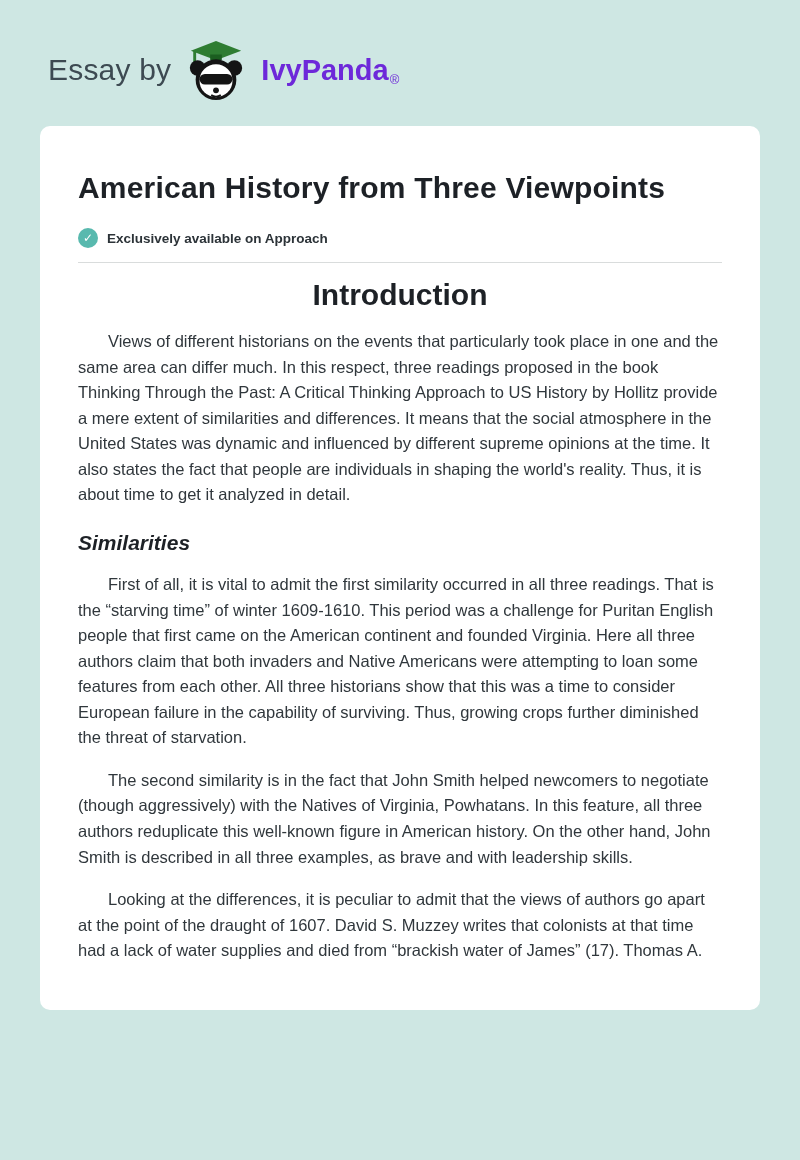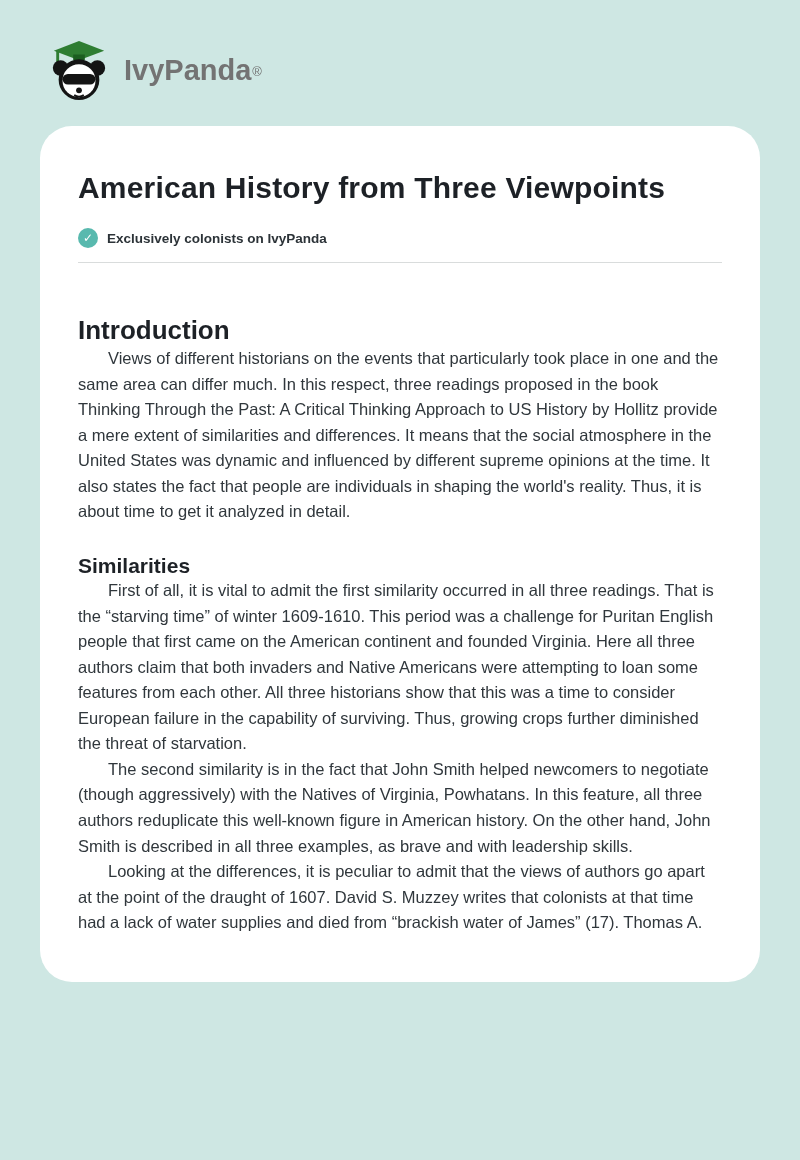--- a/index.html
+++ b/index.html
@@ -32,34 +32,34 @@
   .logo-wrap {
     width: 62px;
     height: 62px;
     display: flex;
     align-items: center;
     justify-content: center;
   }
   .brand {
     font-size: 29px;
     font-weight: 700;
-    color: #737373;
+    color: #6d28d9;
     display: flex;
-    align-items: center;
+    align-items: flex-end;
   }
   .brand sup {
     font-size: 13px;
     font-weight: 400;
     margin-top: 2px;
     margin-left: 1px;
   }
   
   .card {
     background: #ffffff;
-    border-radius: 32px;
+    border-radius: 10px;
     margin: 24px 40px 0 40px;
     padding: 44px 38px 46px 38px;
   }
   .title {
     font-size: 30px;
     font-weight: 700;
     color: #1d2126;
     letter-spacing: 0.2px;
     line-height: 1.2;
   }
@@ -82,44 +82,48 @@
     line-height: 20px;
     text-align: center;
     font-weight: 700;
   }
   .badge-text {
     font-size: 13.5px;
     font-weight: 700;
     color: #2c3338;
   }
   h2.section-heading {
-    font-size: 26px;
+    font-size: 30px;
     font-weight: 800;
     color: #1d2126;
-    margin-top: 52px;
+    margin-top: 15px;
+    text-align: center;
   }
   h3.sub-heading {
     font-size: 21px;
     font-weight: 800;
     color: #1d2126;
-    margin-top: 29px;
+    margin-top: 23px;
+    font-style: italic;
   }
   p.body-par {
     font-size: 16.5px;
     color: #30373c;
     line-height: 1.55;
     text-indent: 30px;
+    margin-top: 17px;
   }
 </style>
 </head>
 <body>
 
 <div class="page">
 
   <div class="header">
+    <span class="essay-by">Essay by</span>
     <span class="logo-wrap">
       <svg width="62" height="62" viewBox="0 0 64 64" aria-hidden="true">
 
         <path d="M10 12 L10 26" stroke="#2e7d32" stroke-width="3" fill="none"></path>
         <circle cx="10" cy="28" r="3" fill="#2e7d32"></circle>
 
         <polygon points="32,2 58,12 32,22 6,12" fill="#2e7d32"></polygon>
         <rect x="26" y="16" width="12" height="6" fill="#1b5e20"></rect>
 
         <circle cx="13" cy="30" r="8" fill="#141414"></circle>
@@ -139,21 +143,21 @@
         <sup>®</sup>
       </span>
   </div>
 
   <div class="card">
 
     <h1 class="title">American History from Three Viewpoints</h1>
 
     <div class="badge-row">
       <span class="check-circle">✓</span>
-      <span class="badge-text">Exclusively colonists on IvyPanda</span>
+      <span class="badge-text">Exclusively available on Approach</span>
     </div>
 
     <h2 class="section-heading">Introduction</h2>
     <p class="body-par">Views of different historians on the events that particularly took place in one and the same area can differ much. In this respect, three readings proposed in the book Thinking Through the Past: A Critical Thinking Approach to US History by Hollitz provide a mere extent of similarities and differences. It means that the social atmosphere in the United States was dynamic and influenced by different supreme opinions at the time. It also states the fact that people are individuals in shaping the world's reality. Thus, it is about time to get it analyzed in detail.</p>
 
 
     <h3 class="sub-heading">Similarities</h3>
     <p class="body-par">First of all, it is vital to admit the first similarity occurred in all three readings. That is the “starving time” of winter 1609-1610. This period was a challenge for Puritan English people that first came on the American continent and founded Virginia. Here all three authors claim that both invaders and Native Americans were attempting to loan some features from each other. All three historians show that this was a time to consider European failure in the capability of surviving. Thus, growing crops further diminished the threat of starvation.</p>
     <p class="body-par">The second similarity is in the fact that John Smith helped newcomers to negotiate (though aggressively) with the Natives of Virginia, Powhatans. In this feature, all three authors reduplicate this well-known figure in American history. On the other hand, John Smith is described in all three examples, as brave and with leadership skills.</p>
 

